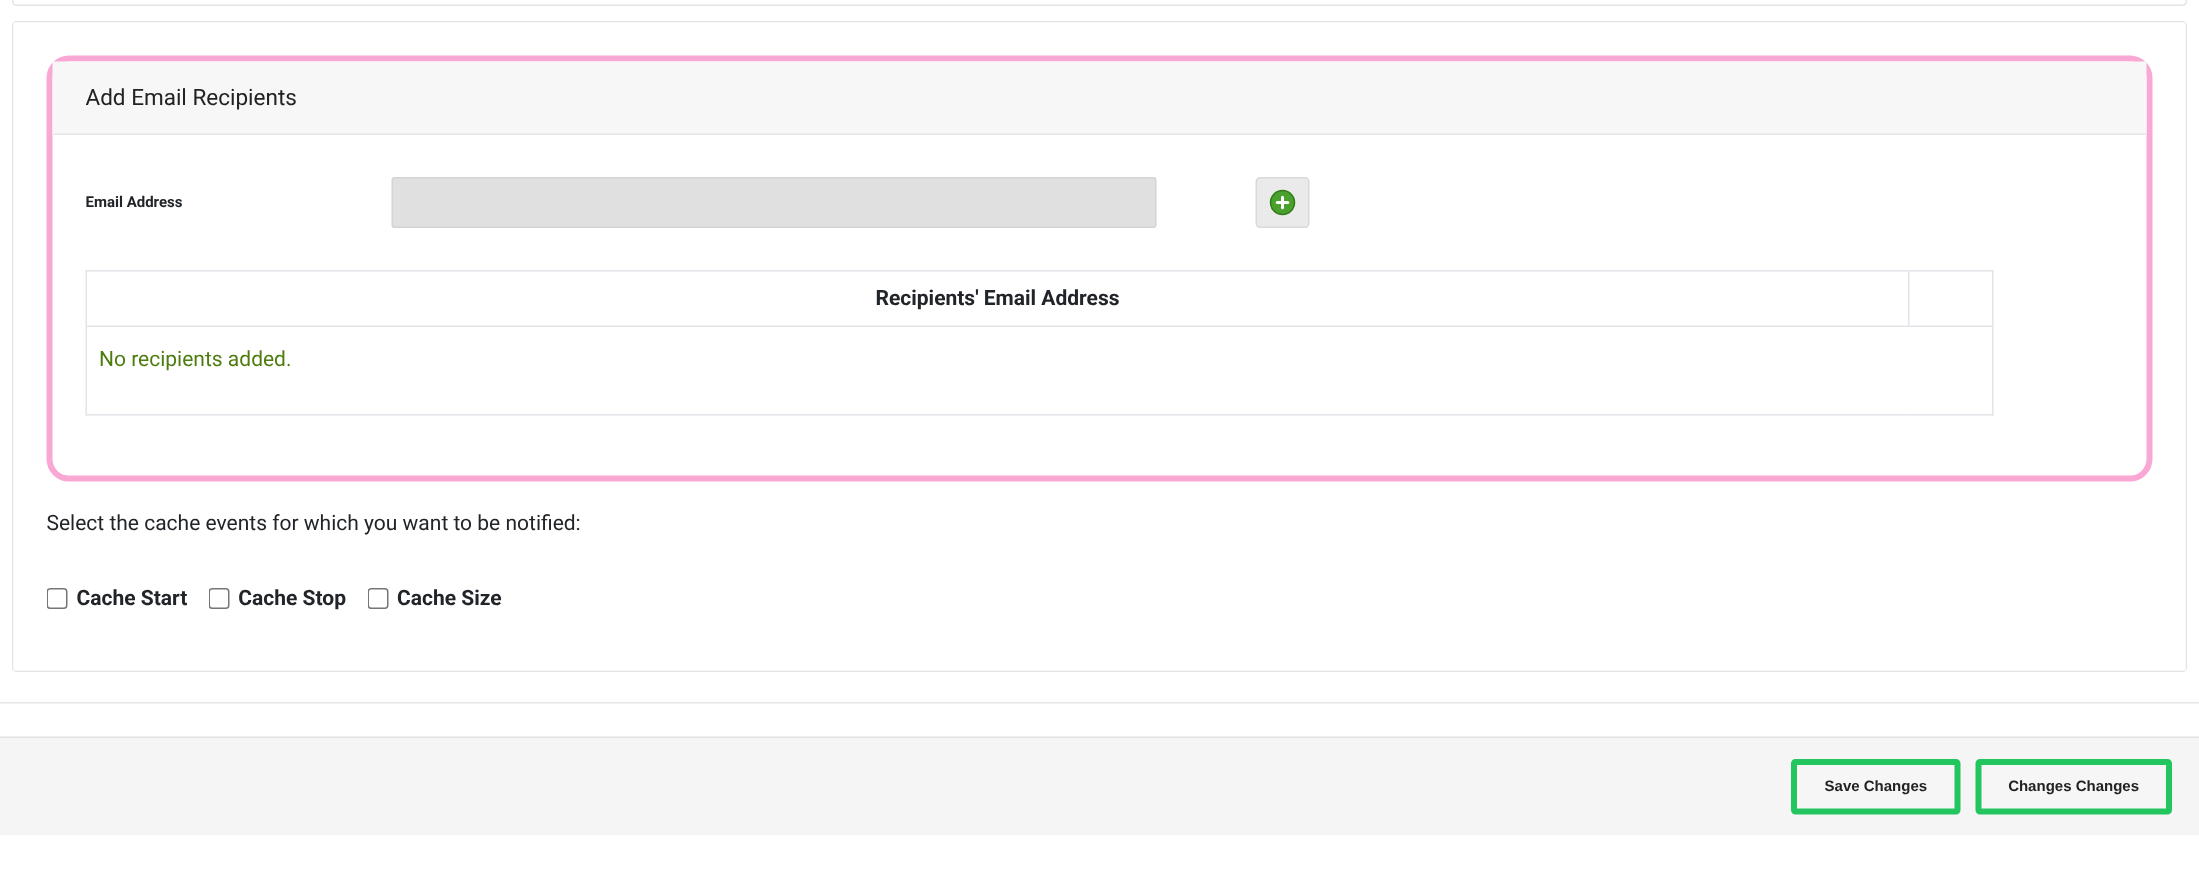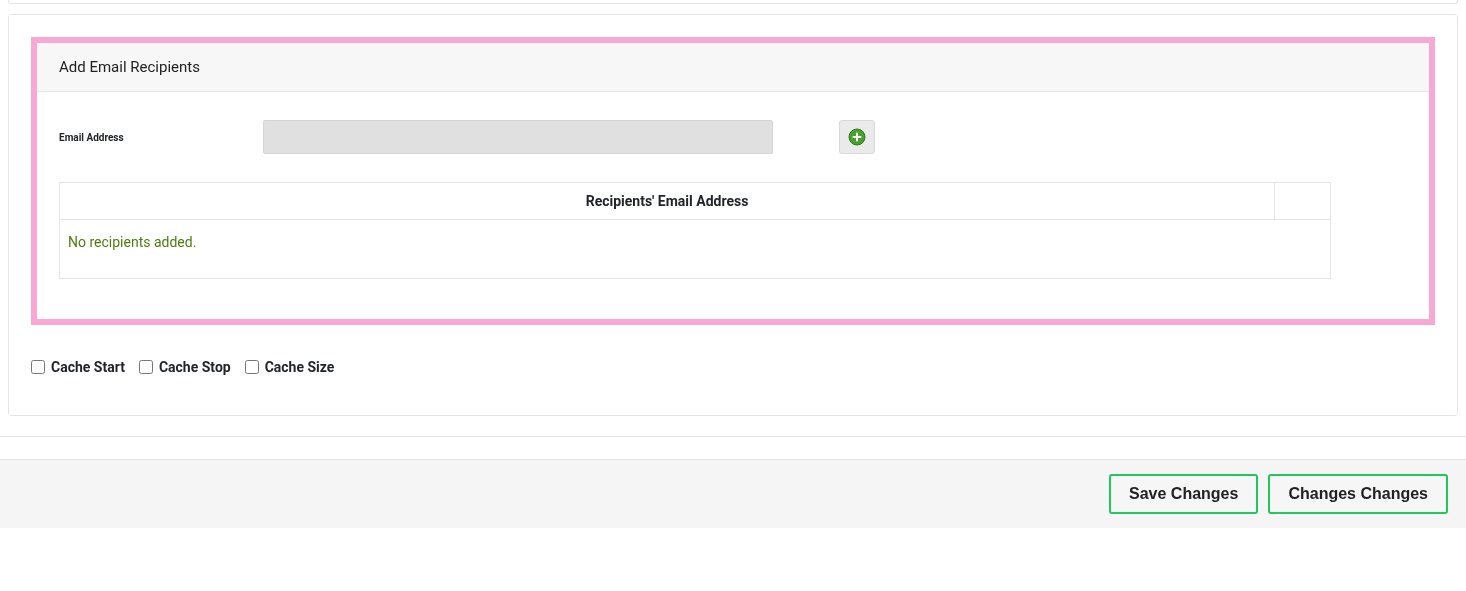--- a/index.html
+++ b/index.html
@@ -31,22 +31,22 @@
       padding: 13px 22px;
       font-size: 17px;
       font-weight: 600;
       color: #1a1a1a;
     }
     .panel-body {
       padding: 22px;
       background: #fff;
     }
     .inner-panel {
-      border: 6px solid #f9a8d4;
-      border-radius: 0;
+      border: 4px solid #f9a8d4;
+      border-radius: 15px;
       margin-bottom: 18px;
     }
     .inner-panel-header {
       background: #f7f7f7;
       border-bottom: 1px solid #e6e6e6;
       padding: 15px 22px;
       font-size: 15px;
       color: #222;
     }
     .inner-panel-body {
@@ -138,24 +138,24 @@
       background: #f5f5f5;
       border-top: 1px solid #e3e3e3;
       padding: 14px 18px;
       display: flex;
       justify-content: flex-end;
       gap: 10px;
       margin-top: 22px;
     }
     .btn {
       background: #f6f6f6;
-      border: 2px solid #22c55e;
+      border: 4px solid #22c55e;
       border-radius: 3px;
       padding: 9px 18px;
-      font-size: 16px;
+      font-size: 10px;
       font-weight: 700;
       color: #222;
       cursor: pointer;
     }
   </style>
 </head>
 <body>
 
 <div class="page">
   <div class="panel-stub"></div>
@@ -191,20 +191,21 @@
             <tbody>
               <tr>
                 <td colspan="2" class="empty-cell">No recipients added.</td>
               </tr>
             </tbody>
           </table>
 
         </div>
       </div>
 
+      <div class="helper-text">Select the cache events for which you want to be notified:</div>
 
       <div class="checkbox-row">
         <label class="checkbox-item">
           <input type="checkbox" style="">
           <span>Cache Start</span>
         </label>
         <label class="checkbox-item">
           <input type="checkbox" style="">
           <span>Cache Stop</span>
         </label>

